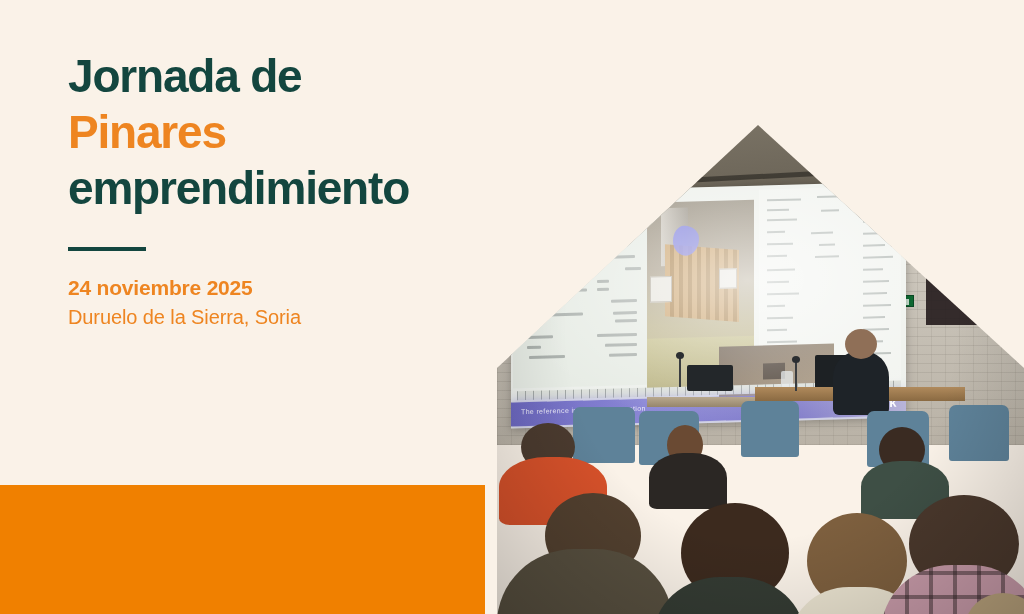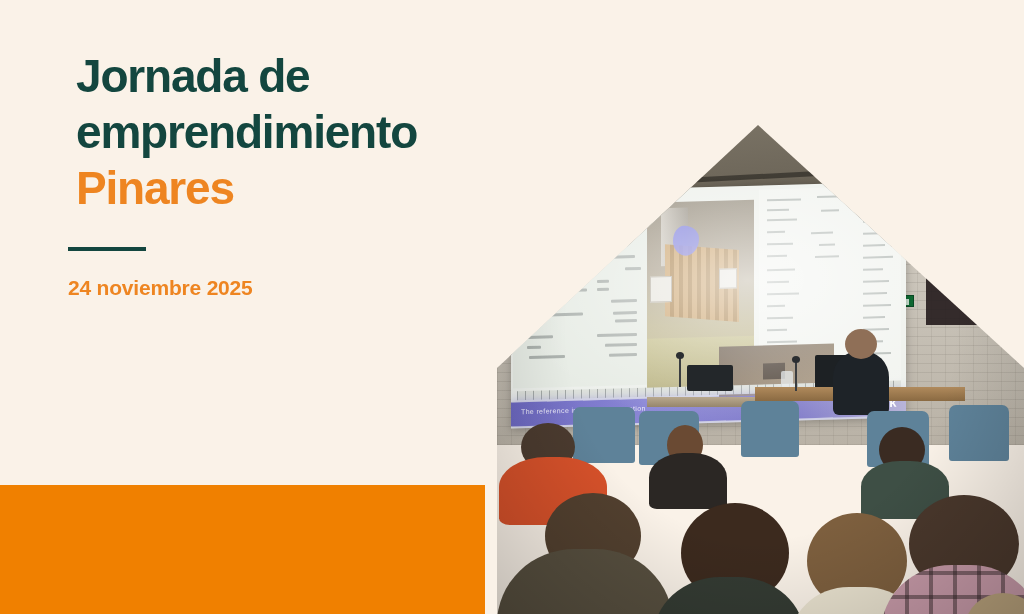--- a/index.html
+++ b/index.html
@@ -7,21 +7,21 @@
   body {
     font-family:"Liberation Sans", sans-serif;
     background:#faf2e8;
     position:relative;
   }
 
   
   .poster { position:absolute; inset:0; background:#faf2e8; overflow:hidden; }
 
   
-  .text-col { position:absolute; left:68px; top:48px; width:430px;margin-left:8px; }
+  .text-col { position:absolute; left:68px; top:48px; width:430px; }
 
   .title { font-weight:800; letter-spacing:-1.2px; }
   .title .ln {
     display:block;
     font-size:46px;
     line-height:56px;
     color:#13463f;
     white-space:nowrap;
   }
   .title .ln.accent { color:#ee8521; }
@@ -254,29 +254,30 @@
   }
 </style>
 </head>
 <body>
 
 <div class="poster">
 
   <div class="text-col">
     <h1 class="title">
       <span class="ln">Jornada de</span>
+      <span class="ln accent">Pinares</span>
       <span class="ln">emprendimiento</span>
-      <span class="ln accent">Pinares</span>
     </h1>
   </div>
 
   <div class="rule"></div>
 
   <div class="meta">
     <div class="date">24 noviembre 2025</div>
+    <div class="place">Duruelo de la Sierra, Soria</div>
   </div>
 
   <div class="orange-block"></div>
 
   <div class="photo">
     <div class="photo-inner">
 
       <div class="ceiling"></div>
       <div class="wall">
         <div class="wall-tiles"></div>

